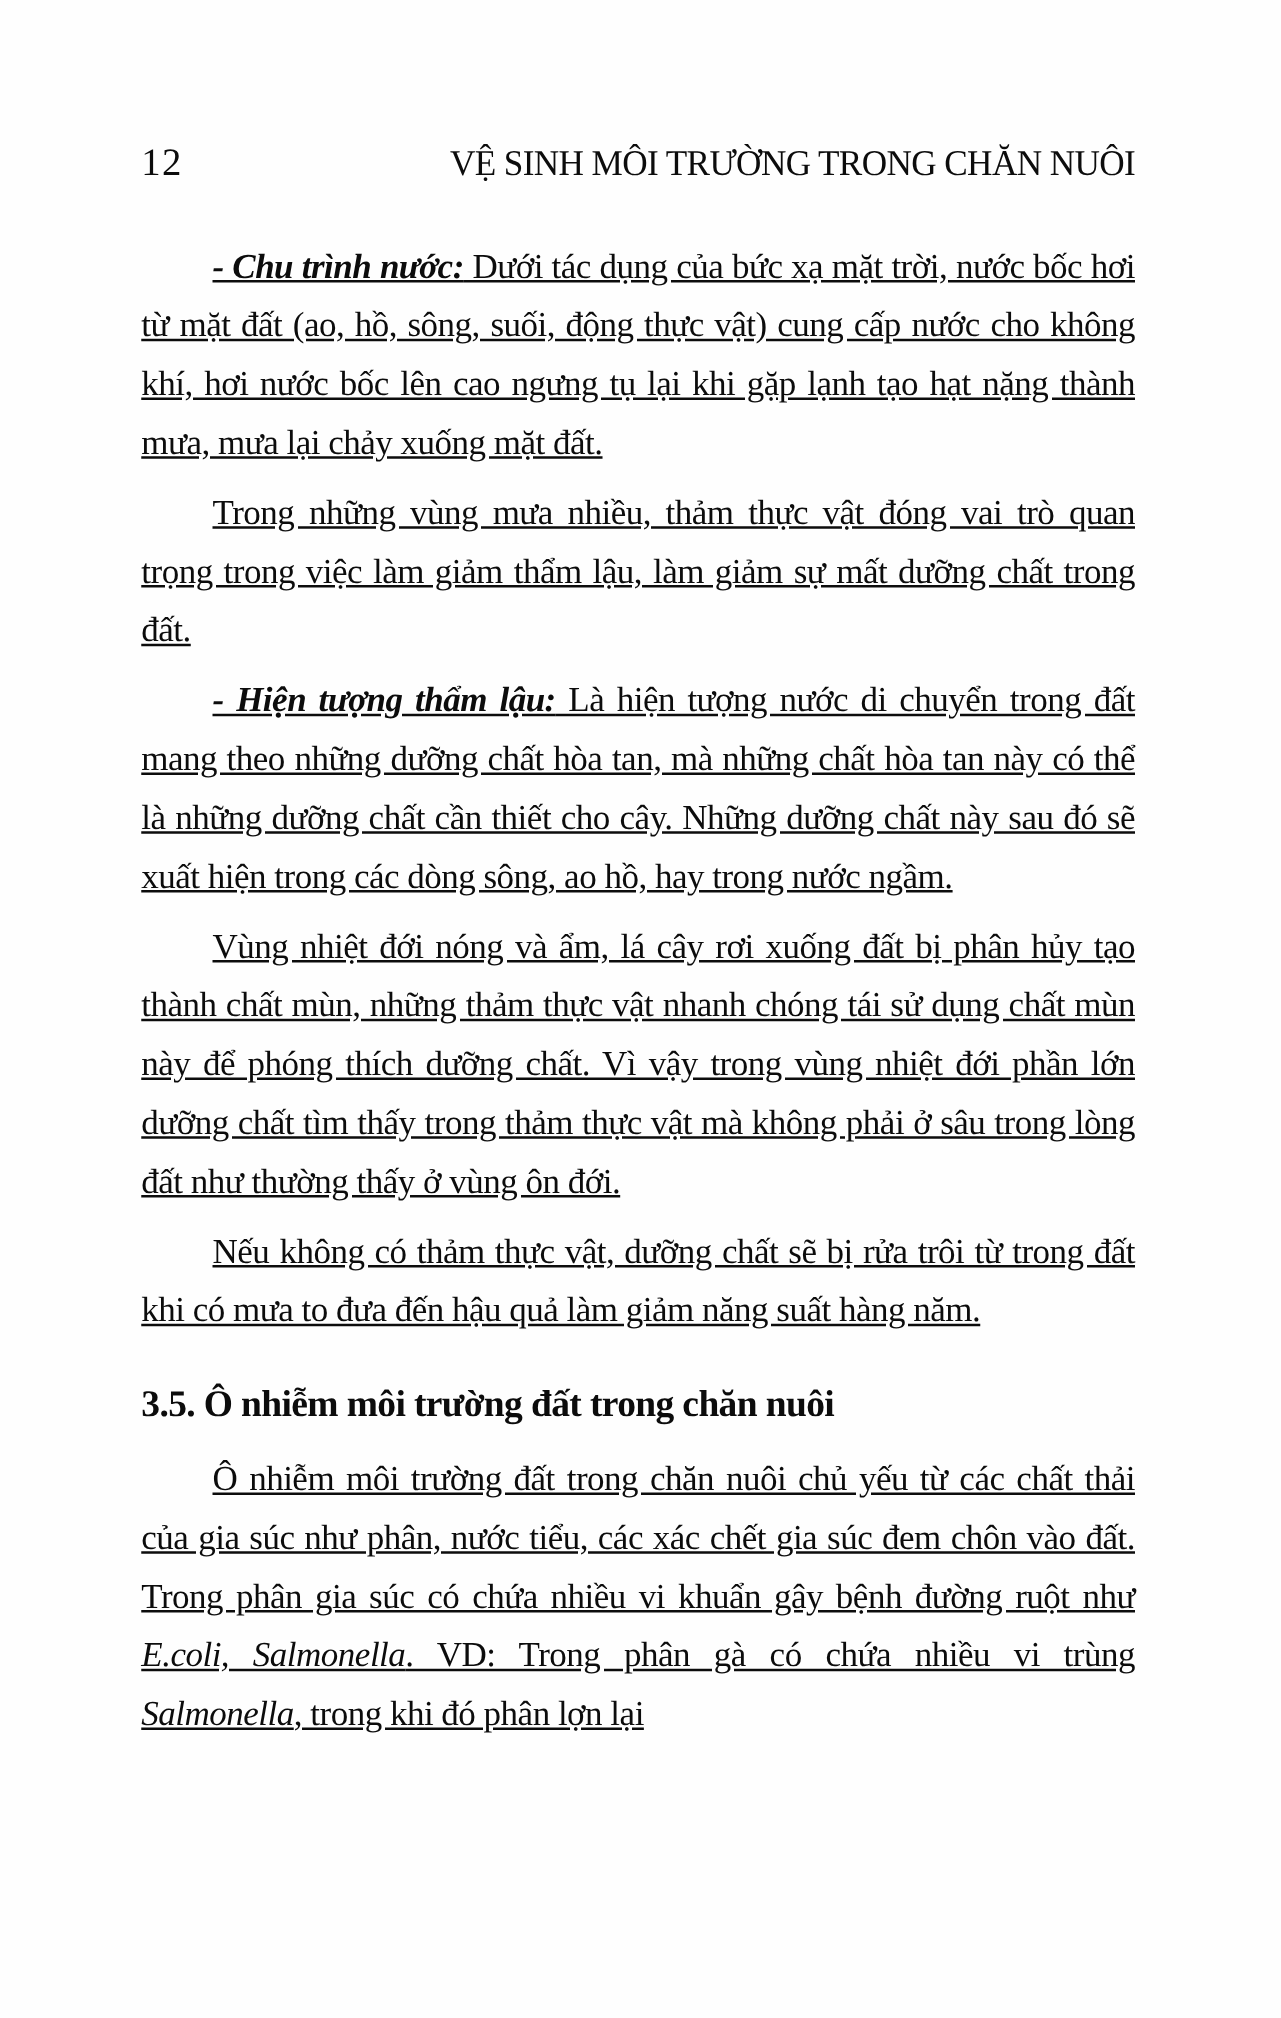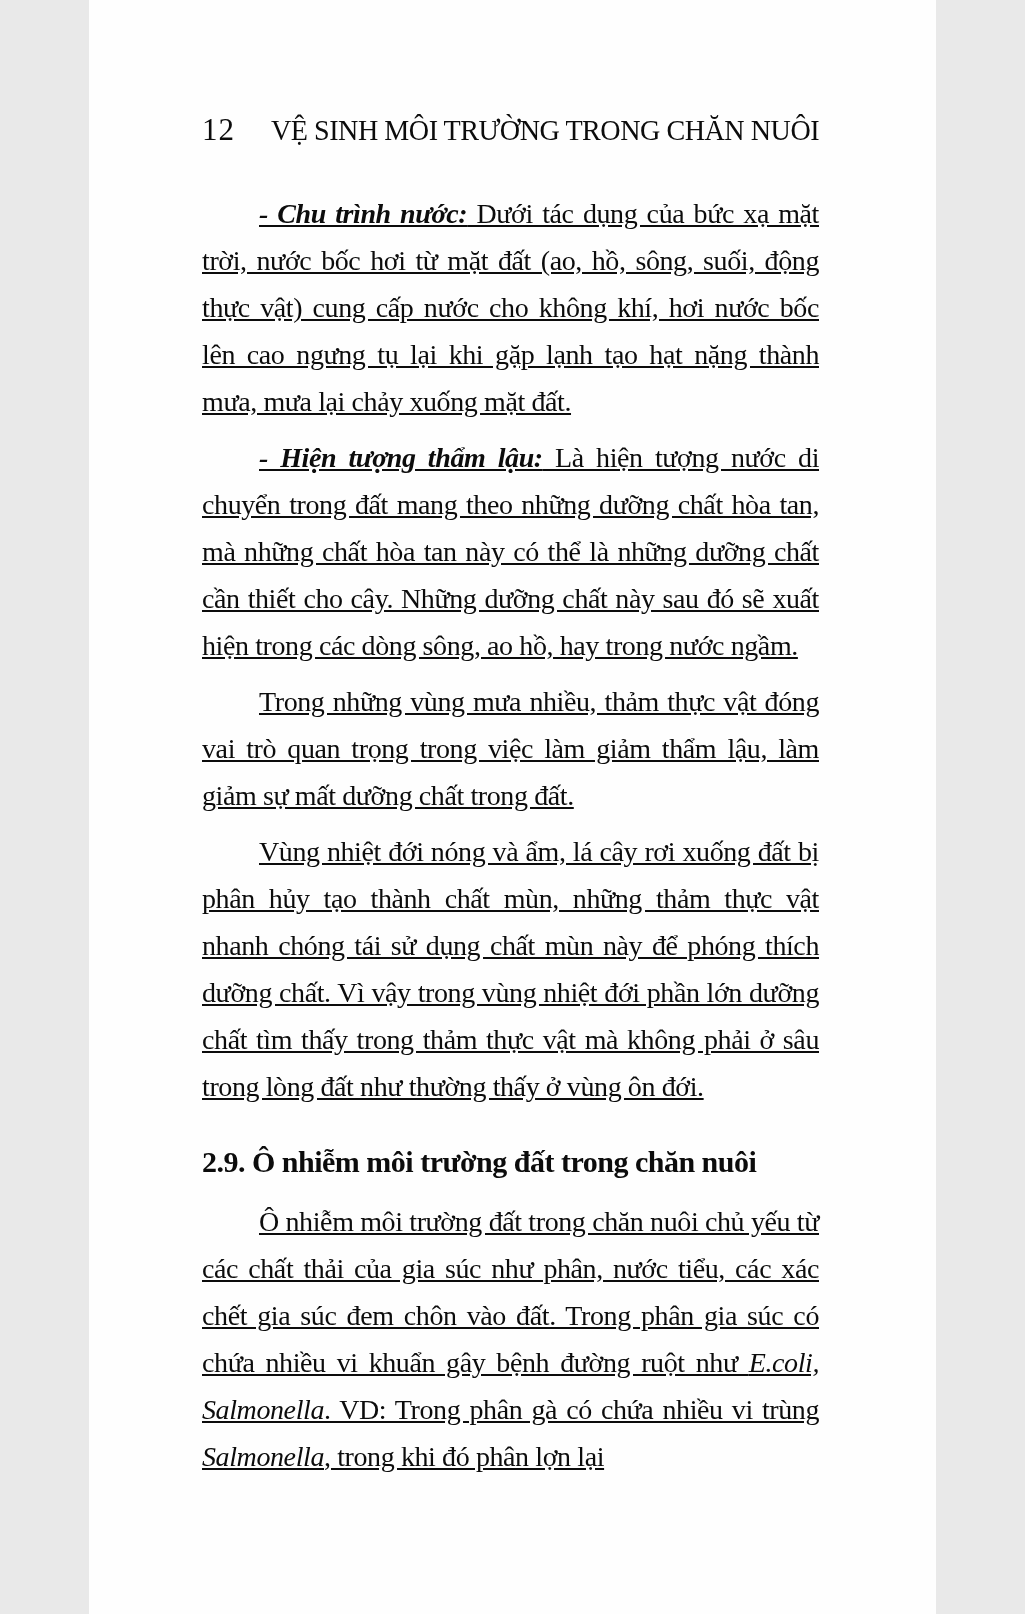--- a/index.html
+++ b/index.html
@@ -2,21 +2,21 @@
 <html lang="vi"><head>
 <meta charset="utf-8">
 <style>
   html, body {
     margin: 0;
     padding: 0;
     background: #e9e9e9;
   }
   .page {
     position: relative;
-    width: 847px;
+    width: 1025px;
     height: 1614px;
     margin: 0 auto;
     background: #fefefe;
     color: #0c0c0c;
     font-family: "Liberation Serif", "DejaVu Serif", serif;
     box-sizing: border-box;
     padding: 112px 117px 0 113px;
     overflow: hidden;
   }
   .page-header {
@@ -71,26 +71,27 @@
 
   <header class="page-header">
     <span class="page-number">12</span>
     <span class="running-title">VỆ SINH MÔI TRƯỜNG TRONG CHĂN NUÔI</span>
   </header>
 
   <main class="page-body">
 
     <p class="para"><span class="run-bold-italic">- Chu trình nước:</span><span> Dưới tác dụng của bức xạ mặt trời, nước bốc hơi từ mặt đất (ao, hồ, sông, suối, động thực vật) cung cấp nước cho không khí, hơi nước bốc lên cao ngưng tụ lại khi gặp lạnh tạo hạt nặng thành mưa, mưa lại chảy xuống mặt đất.</span></p>
 
+    <p class="para"><span>Trong những vùng mưa nhiều, thảm thực vật đóng vai trò quan trọng trong việc làm giảm thẩm lậu, làm giảm sự mất dưỡng chất trong đất.</span></p>
+
     <p class="para"><span class="run-bold-italic">- Hiện tượng thẩm lậu:</span><span> Là hiện tượng nước di chuyển trong đất mang theo những dưỡng chất hòa tan, mà những chất hòa tan này có thể là những dưỡng chất cần thiết cho cây. Những dưỡng chất này sau đó sẽ xuất hiện trong các dòng sông, ao hồ, hay trong nước ngầm.</span></p>
-
-    <p class="para"><span>Trong những vùng mưa nhiều, thảm thực vật đóng vai trò quan trọng trong việc làm giảm thẩm lậu, làm giảm sự mất dưỡng chất trong đất.</span></p>
 
     <p class="para"><span>Vùng nhiệt đới nóng và ẩm, lá cây rơi xuống đất bị phân hủy tạo thành chất mùn, những thảm thực vật nhanh chóng tái sử dụng chất mùn này để phóng thích dưỡng chất. Vì vậy trong vùng nhiệt đới phần lớn dưỡng chất tìm thấy trong thảm thực vật mà không phải ở sâu trong lòng đất như thường thấy ở vùng ôn đới.</span></p>
 
+    <p class="para"><span>Nếu không có thảm thực vật, dưỡng chất sẽ bị rửa trôi từ trong đất khi có mưa to đưa đến hậu quả làm giảm năng suất hàng năm.</span></p>
 
-    <h2 class="section-heading">2.9. Ô nhiễm môi trường đất trong chăn nuôi</h2>
+    <h2 class="section-heading">3.5. Ô nhiễm môi trường đất trong chăn nuôi</h2>
 
     <p class="para"><span>Ô nhiễm môi trường đất trong chăn nuôi chủ yếu từ các chất thải của gia súc như phân, nước tiểu, các xác chết gia súc đem chôn vào đất. Trong phân gia súc có chứa nhiều vi khuẩn gây bệnh đường ruột như </span><span class="run-italic">E.coli, Salmonella</span><span>. VD: Trong phân gà có chứa nhiều vi trùng </span><span class="run-italic">Salmonella</span><span>, trong khi đó phân lợn lại</span></p>
 
   </main>
 
 </div>
 
 </body></html>

